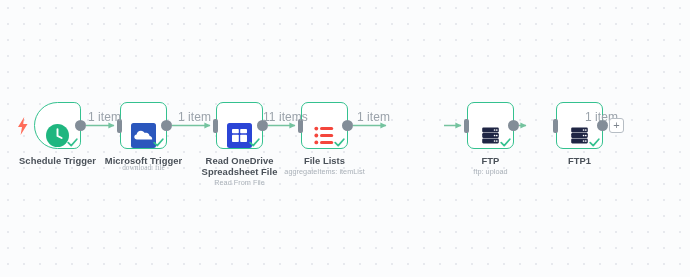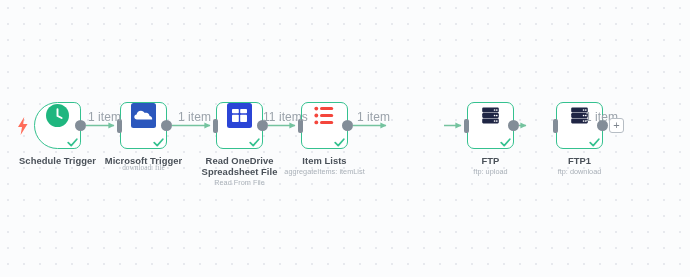--- a/index.html
+++ b/index.html
@@ -34,21 +34,21 @@
 
   
   .node {
     position: absolute;
     width: 47px;
     height: 47px;
     border: 1.4px solid #34c18f;
     border-radius: 7px;
     background: #ffffff;
     display: flex;
-    align-items: flex-start;
+    align-items: flex-end;
     justify-content: center;
   }
   .node.trigger {
     border-radius: 24px 7px 7px 24px;
   }
 
   .node-icon {
     width: 25px;
     height: 25px;
     display: flex;
@@ -258,21 +258,21 @@
         </g>
       </svg>
     </span>
     <span class="node-check">
       <svg width="11" height="11" viewBox="0 0 11 11">
         <path d="M1.2 5.6 L4.2 8.6 L9.8 2.2" stroke="#34c18f" stroke-width="1.7" fill="none" stroke-linecap="round" stroke-linejoin="round"></path>
       </svg>
     </span>
     <span class="port-in"></span>
     <span class="port-out"></span>
-    <span class="node-label">Item Lists</span>
+    <span class="node-label">File Lists</span>
     <span class="node-sub" style="top:64px;">aggregateItems: itemList</span>
   </div>
 
 
   <div class="node" style="left:467px; top:102px;">
     <span class="node-icon">
       <svg width="25" height="25" viewBox="0 0 25 25">
         <g fill="#1f2544">
           <rect x="4.2" y="4.6" width="16.6" height="4.8" rx="1.1"></rect>
           <rect x="4.2" y="10.1" width="16.6" height="4.8" rx="1.1"></rect>
@@ -318,21 +318,20 @@
       </svg>
     </span>
     <span class="node-check">
       <svg width="11" height="11" viewBox="0 0 11 11">
         <path d="M1.2 5.6 L4.2 8.6 L9.8 2.2" stroke="#34c18f" stroke-width="1.7" fill="none" stroke-linecap="round" stroke-linejoin="round"></path>
       </svg>
     </span>
     <span class="port-in"></span>
     <span class="port-out"></span>
     <span class="node-label">FTP1</span>
-    <span class="node-sub" style="top:64px;">ftp: download</span>
   </div>
 
   <div class="edge-label" style="left:88px; top:110px;">1 item</div>
   <div class="edge-label" style="left:178px; top:110px;">1 item</div>
   <div class="edge-label" style="left:263px; top:110px;">11 items</div>
   <div class="edge-label" style="left:357px; top:110px;">1 item</div>
   <div class="edge-label" style="left:585px; top:110px;">1 item</div>
 
   <div class="add-btn" style="left:609px; top:118px;">+</div>
 

